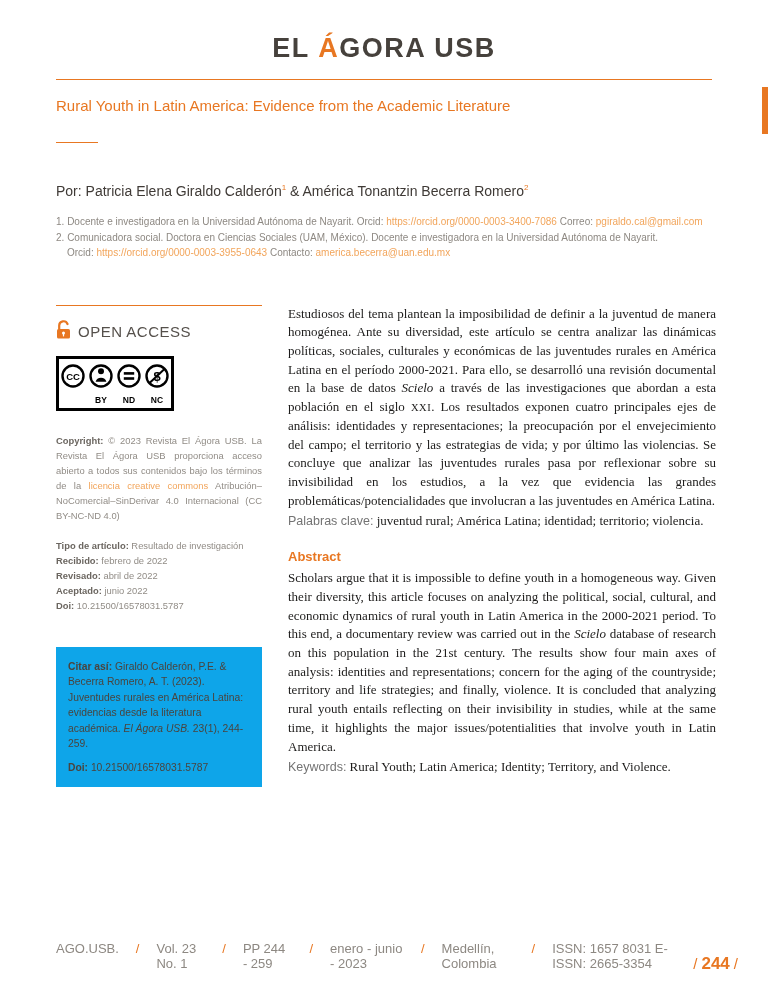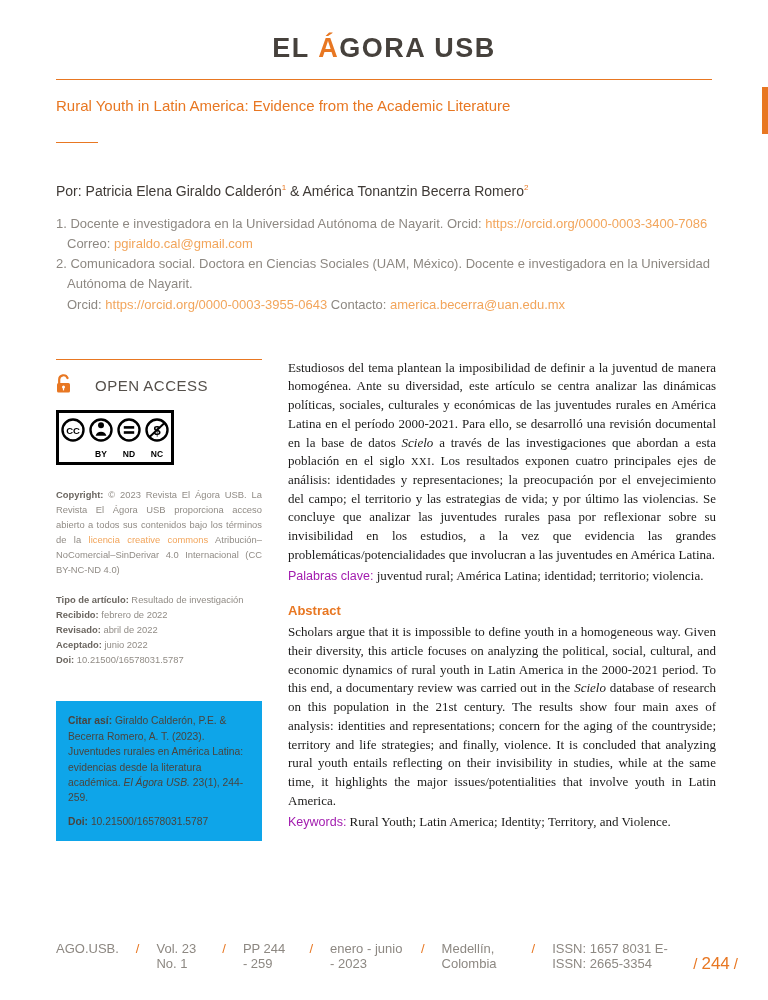--- a/index.html
+++ b/index.html
@@ -52,40 +52,40 @@
   }
 
   
   .byline {
     margin: 40px 56px 0 56px;
     font-size: 14px; color: #3f3a36;
   }
   .byline sup { font-size: 8px; color: #e87722; }
   .footnotes { margin: 15px 56px 0 56px; }
   .footnote {
-    font-size: 13px; line-height: 1.55;
+    font-size: 10px; line-height: 1.55;
     color: #8d8882;
     padding-left: 11px; text-indent: -11px;
   }
   .footnote a, .link {
     color: #f2a55b; text-decoration: none; cursor: pointer;
   }
 
   
   .columns {
     display: flex;
     margin: 44px 52px 0 56px;
     gap: 26px;
   }
   aside.left { flex: 0 0 206px; }
   main.right { flex: 1; min-width: 0; }
 
   .left-rule { border-top: 1.6px solid #e87722; margin-bottom: 14px; }
   .open-access {
-    display: flex; align-items: center; gap: 24px;
+    display: flex; align-items: center; gap: 7px;
     font-size: 15px; letter-spacing: 0.5px; color: #55504b;
   }
   .cc-badge { margin-top: 13px; }
   .copyright {
     margin-top: 18px;
     font-size: 9.4px; line-height: 1.6;
     color: #918c86; text-align: justify;
   }
   .copyright .lbl { font-weight: 700; color: #6b6660; }
   .meta { margin-top: 15px; font-size: 9.4px; line-height: 1.6; color: #918c86; }
@@ -110,40 +110,40 @@
     font-size: 13px; line-height: 1.44;
     color: #1c1b1a; text-align: justify;
   }
   .body-par .ital { font-style: italic; }
   .body-par .smallcap { font-size: 10.5px; letter-spacing: 0.5px; }
   .kw-line {
     font-family: "Liberation Serif", serif;
     font-size: 13px; line-height: 1.44; color: #1c1b1a;
     margin-top: 2px; text-align: justify;
   }
-  .kw-line .kw-label { color: #a21caf; font-family: "Liberation Sans", sans-serif; font-size: 12.5px; }
+  .kw-line .kw-label { color: #737373; font-family: "Liberation Sans", sans-serif; font-size: 12.5px; }
   .block-gap { margin-top: 18px; }
 
   
   .footer {
     position: absolute;
     left: 56px; right: 30px; bottom: 26px;
     display: flex; align-items: flex-end; justify-content: space-between;
   }
   .footer-left {
     font-size: 13px; color: #8d8882;
     display: flex; align-items: baseline; gap: 17px;
     padding-bottom: 3px;
   }
   .sep { color: #e87722; font-weight: 400; }
   .page-num {
     display: flex; align-items: baseline; gap: 4px;
     color: #e87722;
   }
-  .page-num .num { font-size: 17px; font-weight: 400; }
+  .page-num .num { font-size: 17px; font-weight: 700; }
   .page-num .sep { font-size: 15px; }
 </style>
 </head>
 <body>
 
 <div class="page">
 
   <div class="logo"><span>EL </span><span class="accent">Á</span><span>GORA USB</span></div>
   <div class="top-rule"></div>
   <div class="edge-bar"></div>

